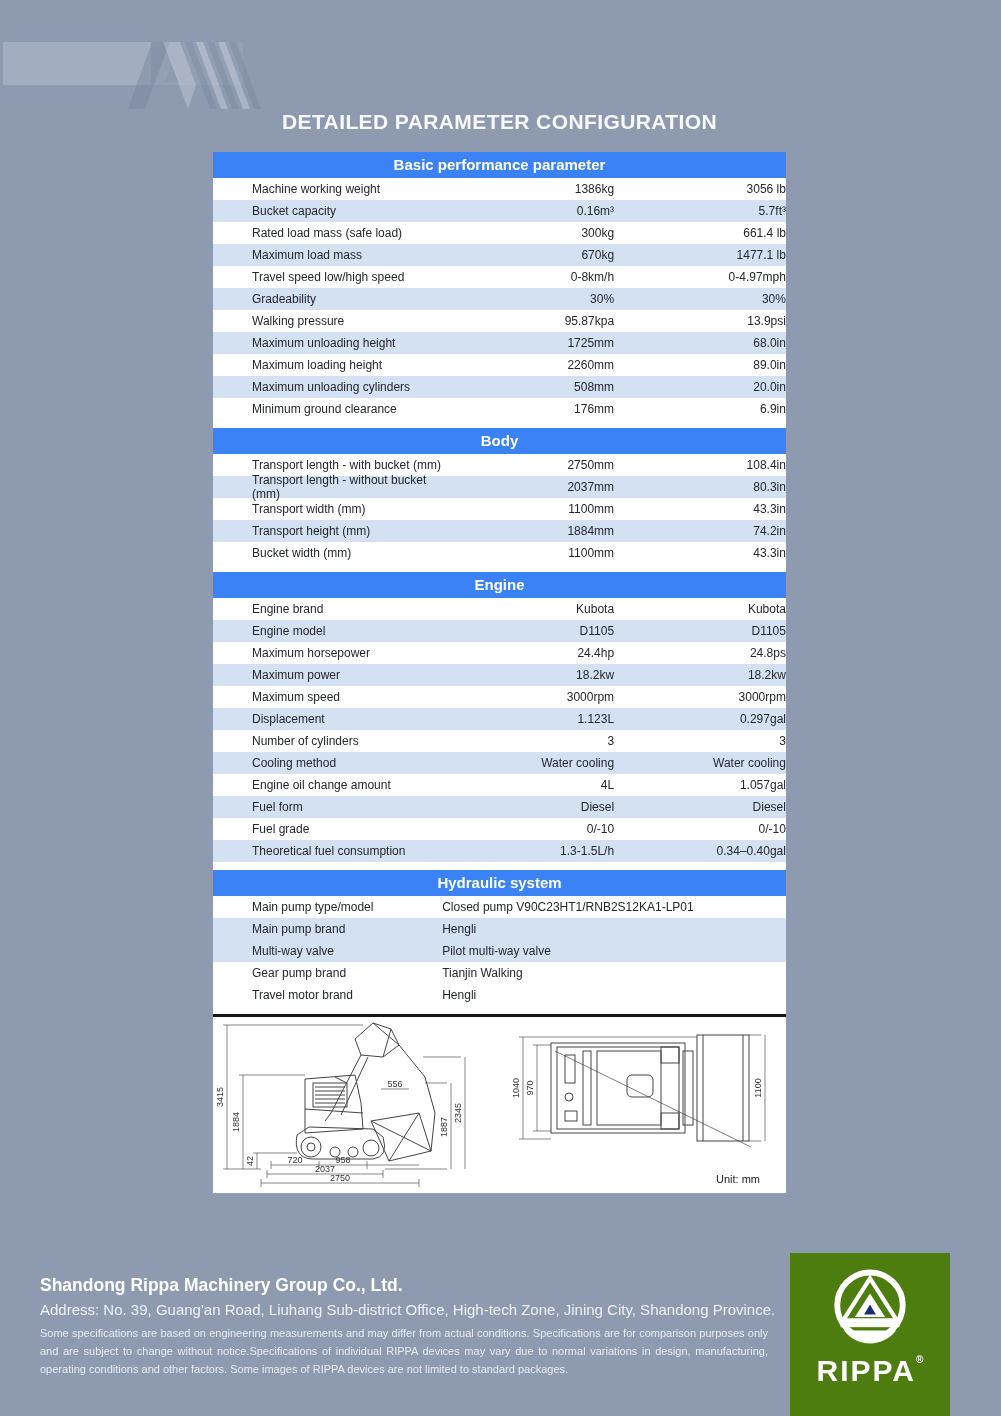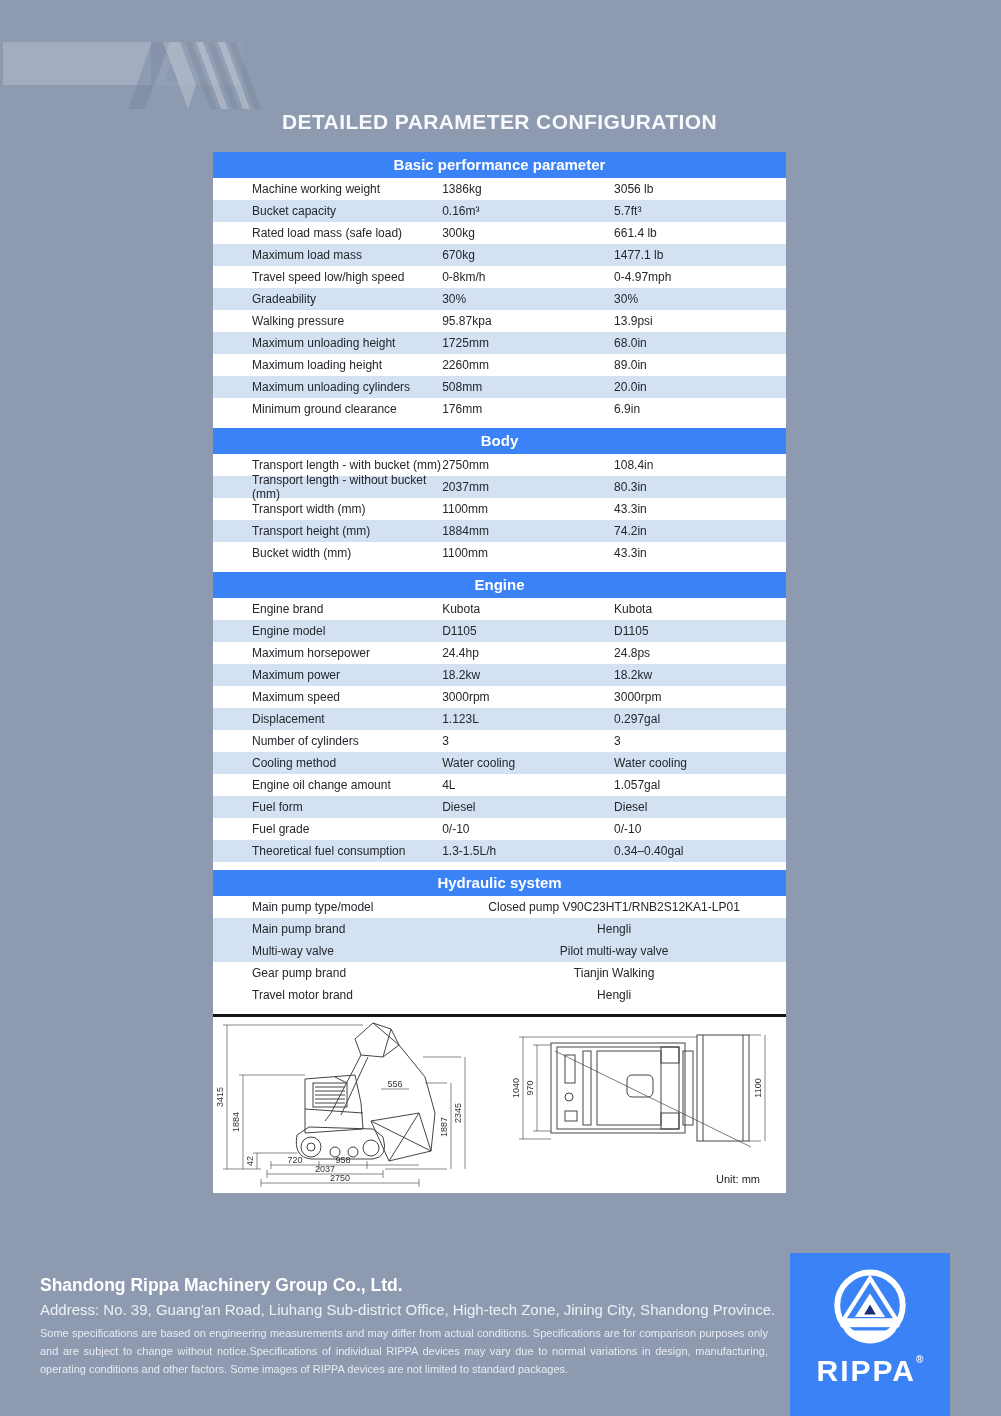--- a/index.html
+++ b/index.html
@@ -18,38 +18,38 @@
   .section { background:#fff; }
   .section + .section { margin-top:8px; }
   .section-header {
     height:26px; line-height:26px; background:#3b82f6; color:#ffffff;
     font-size:15px; font-weight:bold; text-align:center;
   }
   .row { display:flex; height:22px; align-items:center; font-size:12px; color:#24272c; background:#ffffff; }
   .row.alt { background:#d3e1f3; }
   .cell { box-sizing:border-box; }
   .cell.label { width:40%; padding-left:39px; text-align:left; }
-  .cell.val { width:30%; text-align:left; }
-  .cell.merged { width:60%; text-align:center; }
+  .cell.val { width:30%; text-align:right; }
+  .cell.merged { width:60%; }
   .diagram {
     margin-top:8px; border-top:3px solid #161616; background:#ffffff;
     height:176px; position:relative;
   }
   .diagram svg { display:block; }
   .dim-text { font-size:9px; fill:#333; font-family:"Liberation Sans",sans-serif; }
   .unit-note { position:absolute; right:26px; bottom:8px; font-size:11px; color:#222; }
   .footer-company { position:absolute; left:40px; top:1275px; font-size:17.5px; font-weight:bold; color:#ffffff; }
   .footer-address { position:absolute; left:40px; top:1301px; font-size:15px; color:#eef1f6; }
   .footer-disclaimer {
     position:absolute; left:40px; top:1324px; width:728px;
     font-size:11px; line-height:1.65; color:#e8ecf3; text-align:justify;
   }
   .logo-box {
     position:absolute; left:790px; top:1253px; width:160px; height:163px;
-    background:#3b82f6; text-align:center;
+    background:#4d7c0f; text-align:center;
   }
   .logo-emblem { margin-top:12px; }
   .logo-word { color:#fff; font-size:30px; font-weight:bold; letter-spacing:2px; line-height:1; margin-top:2px; }
   .logo-word sup { font-size:10px; vertical-align:18px; letter-spacing:0; }
 </style>
 </head>
 <body>
 
 <div class="watermark">
   <svg width="300" height="80" viewBox="0 0 300 80">

